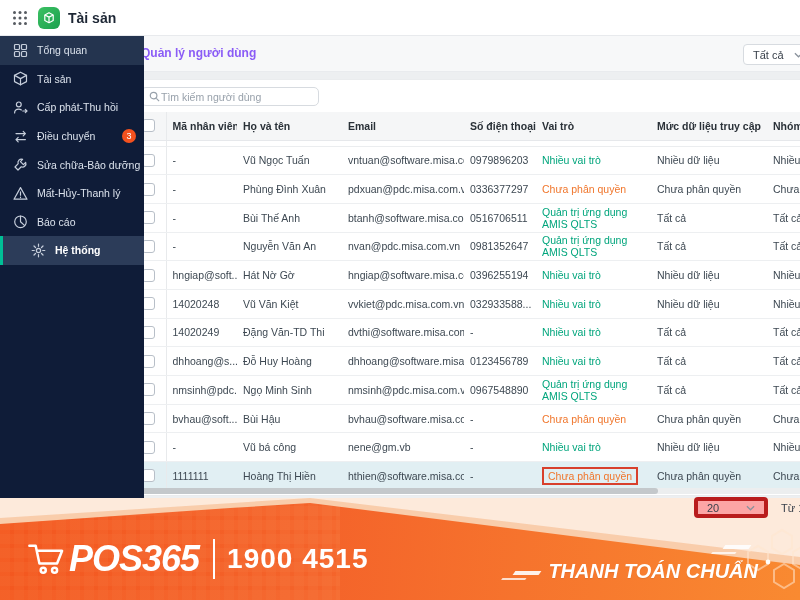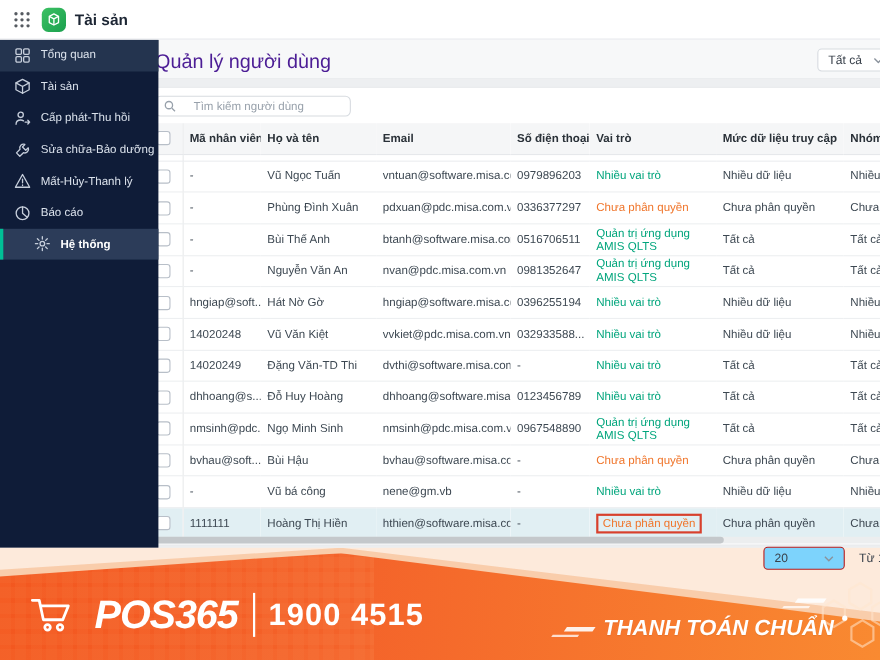--- a/index.html
+++ b/index.html
@@ -24,70 +24,70 @@
   .side-item .lbl { margin-left:9px; font-size:10.5px; color:#dbe2ec; white-space:nowrap; }
   .side-item.first { background:#24344f; }
   .side-item.active { background:#2c3c59; border-left:3px solid #00bf96; padding-left:28px; }
   .side-item.active .lbl { color:#fff; font-weight:bold; }
   .side-badge { position:absolute; right:8px; width:14px; height:14px; border-radius:50%; background:#f4511e;
                 color:#fff; font-size:9px; display:flex; align-items:center; justify-content:center; }
 
   
   .titlebar { position:absolute; left:128px; top:36px; width:672px; height:36px; background:#f7f8f9;
               border-bottom:1px solid #e9ebee; }
-  .page-title { position:absolute; left:13px; top:10px; font-size:18px; font-weight:normal; color:#4c1d95; }
+  .page-title { position:absolute; left:13px; top:10px; font-size:12px; font-weight:bold; color:#8b5cf6; }
   .filter-all { position:absolute; left:615px; top:8px; width:70px; height:21px; background:#fff;
                 border:1px solid #d7dbe0; border-radius:4px; display:flex; align-items:center; padding:0 9px;
                 font-size:11px; color:#39414b; }
 
   .card { position:absolute; left:132px; top:80px; width:680px; height:415px; background:#fff;
           border-radius:4px; box-shadow:0 0 2px rgba(0,0,0,.05); }
   .searchbox { position:absolute; left:9px; top:7px; width:178px; height:19px; border:1px solid #d7dbe0;
                border-radius:5px; display:flex; align-items:center; padding:0 7px; background:#fff; }
-  .searchbox input { border:none; outline:none; flex:1; font-size:10.5px; margin-left:16px; color:#39414b;
+  .searchbox input { border:none; outline:none; flex:1; font-size:10.5px; margin-left:1px; color:#39414b;
                      font-family:inherit; min-width:0; background:transparent; }
   .searchbox input::placeholder { color:#98a1ab; }
 
   table { position:absolute; left:0; top:32px; width:680px; border-collapse:collapse; table-layout:fixed; }
   th { height:28px; background:#f5f6f7; font-size:10.5px; font-weight:bold; color:#2a3138; text-align:left;
        padding:0 6px; border-bottom:1px solid #e6e8eb; white-space:nowrap; overflow:hidden; }
   td { height:28.7px; font-size:10.5px; color:#3d4852; padding:0 6px; border-bottom:1px solid #edeff1;
        white-space:nowrap; overflow:hidden; vertical-align:middle; }
   td.wrap { white-space:normal; line-height:12px; }
   th.cbcol, td.cbcol { border-right:1px solid #e8eaec; }
   tr.partial td { height:6px; padding:0; border-bottom:1px solid #ebedef; }
   tr.hl td { background:#e1eff3; }
   .cb { width:13px; height:13px; border:1.5px solid #b8bfc8; border-radius:3px; background:#fff; margin:0 auto; }
   .role-green { color:#00a57c; }
   .role-orange { color:#f0762c; }
   .role-boxed { display:inline-block; border:2px solid #d8402c; padding:1px 4px; }
 
   .hscroll-track { position:absolute; left:0; top:408px; width:680px; height:6px; background:#eceeef; border-radius:3px; }
   .hscroll-thumb { position:absolute; left:2px; top:0; width:524px; height:6px; background:#c4c8cb; border-radius:3px; }
 
-  .pagesize { position:absolute; left:694px; top:497px; width:74px; height:21px; background:#7dd3fc;
-              border:1px solid #b91c1c; border-radius:4px; display:flex; align-items:center; padding:0 9px;
+  .pagesize { position:absolute; left:694px; top:497px; width:74px; height:21px; background:#fca5a5;
+              border:4px solid #b91c1c; border-radius:4px; display:flex; align-items:center; padding:0 9px;
               font-size:11px; color:#39414b; z-index:9; }
   .pagesize .lbl { flex:1; }
   .range-label { position:absolute; left:781px; top:502px; font-size:11px; color:#39414b; z-index:9; white-space:nowrap; }
 
   
   .banner { position:absolute; left:0; top:498px; width:800px; height:102px; background:#fdeadb; z-index:7; }
   .banner .band { position:absolute; inset:0;
     clip-path:polygon(0 20px,310px 0,800px 59px,800px 68px,310px 8px,0 29px);
     background:#f6b98a; opacity:.6; }
   .banner .orange { position:absolute; inset:0;
     clip-path:polygon(0 26px,230px 10px,310px 5px,800px 67px,800px 102px,0 102px);
     background:linear-gradient(95deg,#f3571f 0%,#f4632a 40%,#f98a31 100%); }
   .banner .mosaic { position:absolute; left:0; top:0; width:340px; height:102px; opacity:.35;
     background-image:repeating-linear-gradient(0deg, rgba(255,255,255,.28) 0 10px, transparent 10px 14px),
                      repeating-linear-gradient(90deg, rgba(255,255,255,.28) 0 10px, transparent 10px 14px);
     background-blend-mode:overlay; mix-blend-mode:soft-light; }
   .brand-cluster { position:absolute; left:28px; top:40px; display:flex; align-items:center; z-index:8; }
-  .brand-text { font-size:36px; font-weight:bold; font-style:italic; color:#fff; letter-spacing:-1px; margin-left:20px; }
+  .brand-text { font-size:36px; font-weight:bold; font-style:italic; color:#fff; letter-spacing:-1px; margin-left:3px; }
   .brand-div { width:2px; height:40px; background:#fff; margin:0 12px 0 14px; }
   .brand-phone { font-size:28px; font-weight:bold; color:#fff; letter-spacing:1px; }
   .slogan { position:absolute; right:42px; top:34px; text-align:right; z-index:8; }
   .slogan .l1, .slogan .l2 { font-size:20px; font-weight:bold; font-style:italic; color:#fff; line-height:26px;
                              white-space:nowrap; text-shadow:0 1px 1px rgba(0,0,0,.08); }
   .speed { display:inline-block; width:26px; height:4px; background:#fff; transform:skewX(-35deg);
            margin-right:8px; vertical-align:middle; opacity:.9;
            box-shadow:-9px 6px 0 -1px rgba(255,255,255,.85); }
   .hexes { position:absolute; right:0; top:20px; z-index:7; }
 </style>
@@ -149,20 +149,28 @@
     <div class="side-item">
       <svg width="15" height="15" viewBox="0 0 15 15" fill="none" stroke="#c6cedb" stroke-width="1.2" stroke-linecap="round" stroke-linejoin="round">
         <circle cx="5.8" cy="4.4" r="2.4"></circle>
         <path d="M1.6 13c0-2.4 1.9-3.9 4.2-3.9 1 0 1.9.3 2.6.8"></path>
         <path d="M9.8 11h4.2m0 0-1.7-1.7M14 11l-1.7 1.7"></path>
       </svg>
       <span class="lbl">Cấp phát-Thu hồi</span>
     </div>
     <div class="side-item">
       <svg width="15" height="15" viewBox="0 0 15 15" fill="none" stroke="#c6cedb" stroke-width="1.2" stroke-linecap="round" stroke-linejoin="round">
+        <path d="M3 4.6h9.4m0 0L10.2 2.4M12.4 4.6 10.2 6.8"></path>
+        <path d="M12.4 10.6H3m0 0 2.2-2.2M3 10.6l2.2 2.2"></path>
+      </svg>
+      <span class="lbl">Điều chuyển</span>
+      <span class="side-badge">3</span>
+    </div>
+    <div class="side-item">
+      <svg width="15" height="15" viewBox="0 0 15 15" fill="none" stroke="#c6cedb" stroke-width="1.2" stroke-linecap="round" stroke-linejoin="round">
         <path d="M9.6 2.3a3.4 3.4 0 0 0-4.4 4.4L2 10l3 3 3.3-3.2a3.4 3.4 0 0 0 4.4-4.4L10.4 7.6 7.4 4.6z"></path>
       </svg>
       <span class="lbl">Sửa chữa-Bảo dưỡng</span>
     </div>
     <div class="side-item">
       <svg width="15" height="15" viewBox="0 0 15 15" fill="none" stroke="#c6cedb" stroke-width="1.2" stroke-linecap="round" stroke-linejoin="round">
         <path d="M7.5 1.6 14 13.2H1z"></path>
         <path d="M7.5 5.8v3.4M7.5 11.2v.4"></path>
       </svg>
       <span class="lbl">Mất-Hủy-Thanh lý</span>

